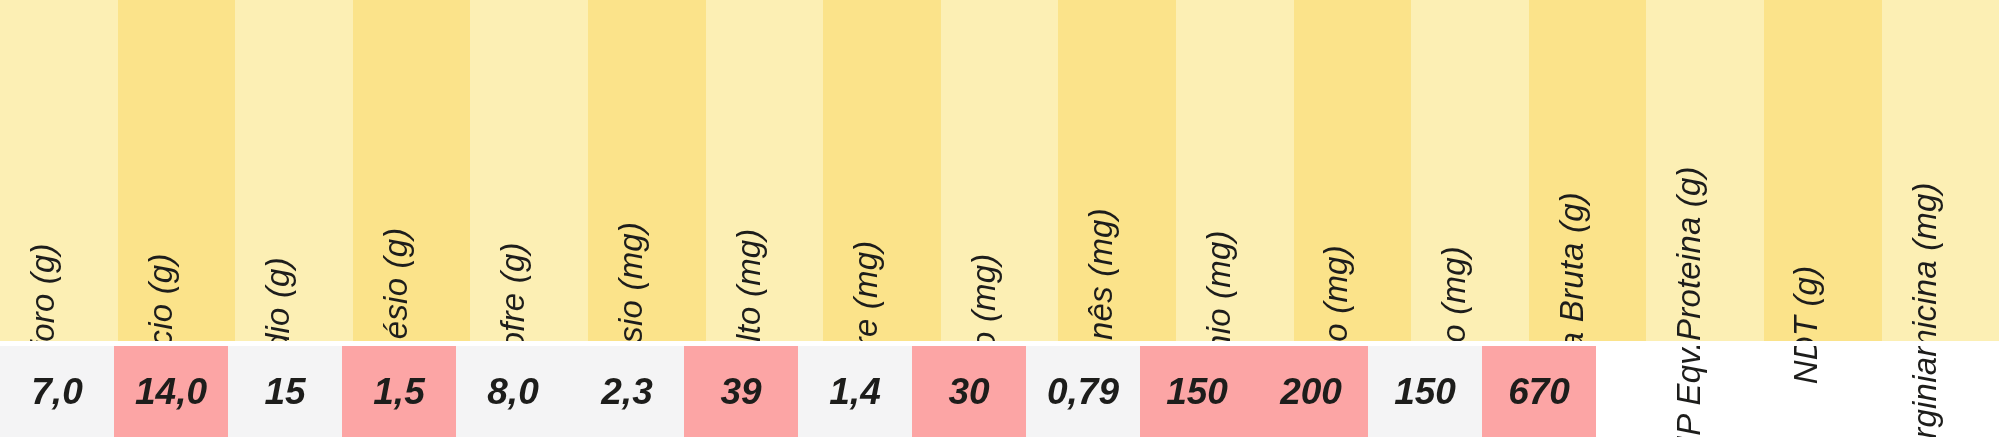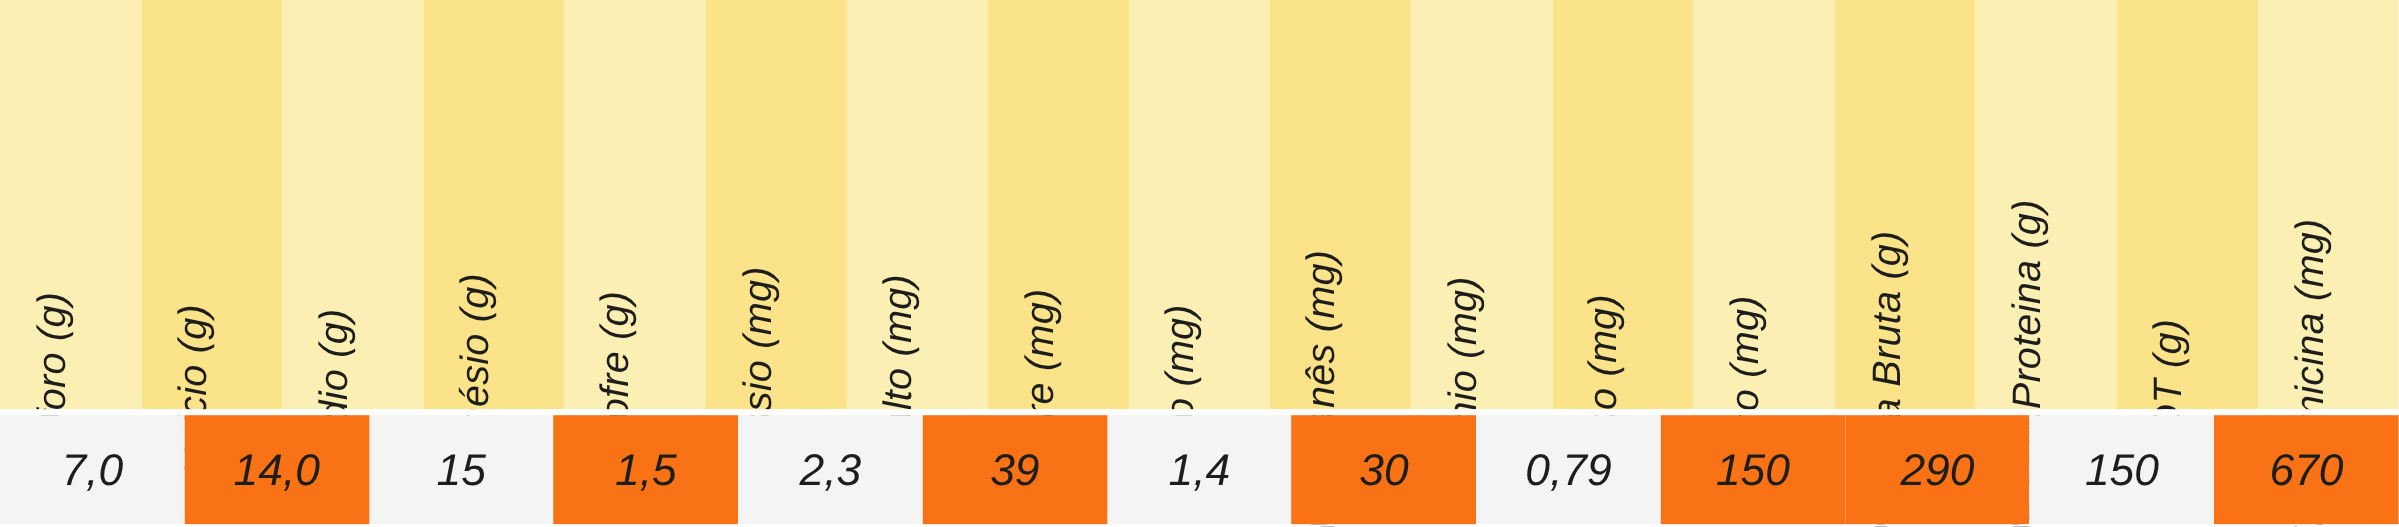--- a/index.html
+++ b/index.html
@@ -71,38 +71,39 @@
     width: 1999px;
     height: 5px;
     background: #ffffff;
   }
 
   
   .data-row {
     position: absolute;
     left: 0;
     top: 346px;
-    width: 1999px;
+    width: 1596px;
     height: 91px;
     display: flex;
     flex-direction: row;
+    font-weight: bold;
   }
   .data-cell {
     flex: 1 1 0;
     height: 91px;
     display: flex;
     align-items: center;
     justify-content: center;
     font-style: italic;
     font-size: 37px;
     color: #1d1d1b;
     font-family: "Liberation Sans", sans-serif;
   }
   .data-cell.shade-a { background: #F4F4F5; }
-  .data-cell.shade-b { background: #f97316; }
+  .data-cell.shade-b { background: #fca5a5; }
 
   .bottom-strip {
     position: absolute;
     left: 0;
     top: 437px;
     width: 1999px;
     height: 2px;
     background: #ffffff;
   }
 </style>
@@ -199,26 +200,27 @@
       </div>
     </div>
 
   <div class="row-gap"></div>
 
   <div class="data-row">
       <div class="data-cell shade-a">7,0</div>
       <div class="data-cell shade-b">14,0</div>
       <div class="data-cell shade-a">15</div>
       <div class="data-cell shade-b">1,5</div>
+      <div class="data-cell shade-a">8,0</div>
       <div class="data-cell shade-a">2,3</div>
       <div class="data-cell shade-b">39</div>
       <div class="data-cell shade-a">1,4</div>
       <div class="data-cell shade-b">30</div>
       <div class="data-cell shade-a">0,79</div>
       <div class="data-cell shade-b">150</div>
-      <div class="data-cell shade-b">290</div>
+      <div class="data-cell shade-b">200</div>
       <div class="data-cell shade-a">150</div>
       <div class="data-cell shade-b">670</div>
     </div>
 
   <div class="bottom-strip"></div>
 
 </div>
 
 </body></html>

